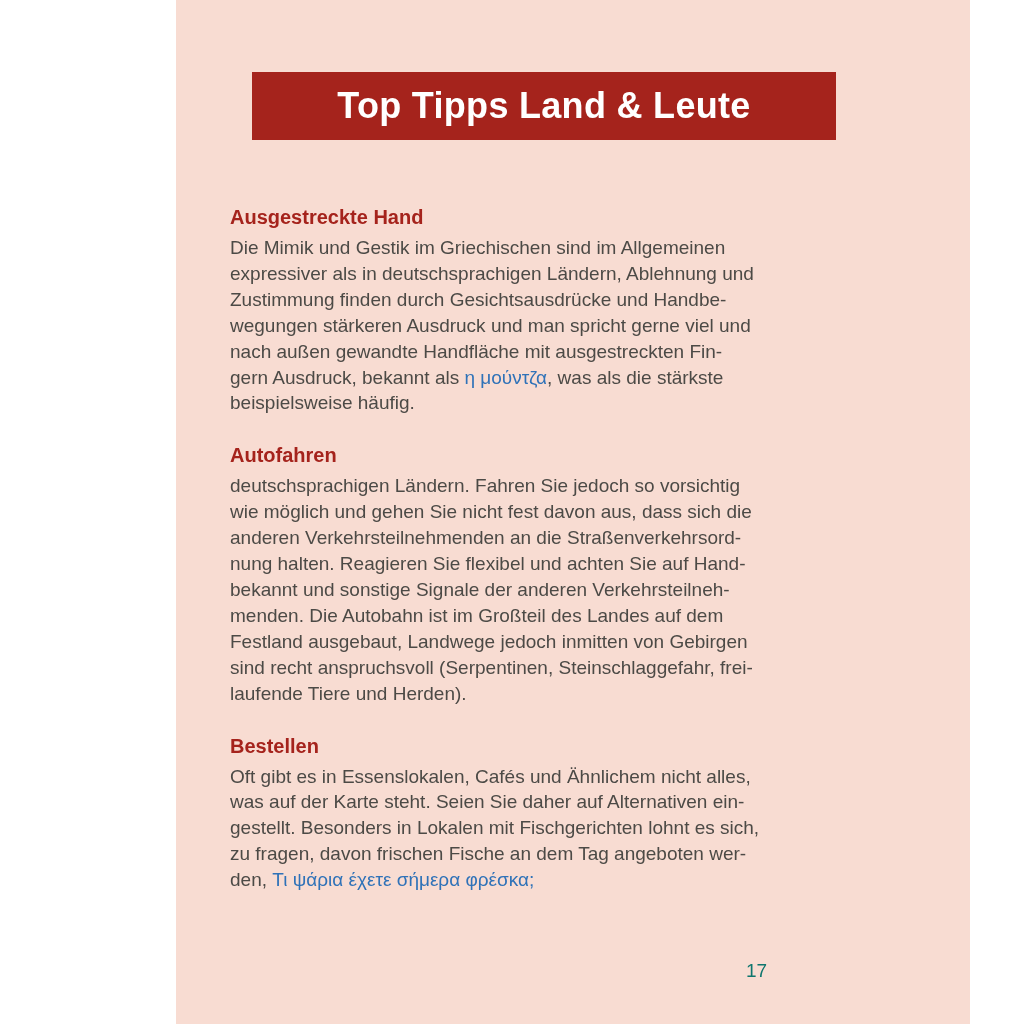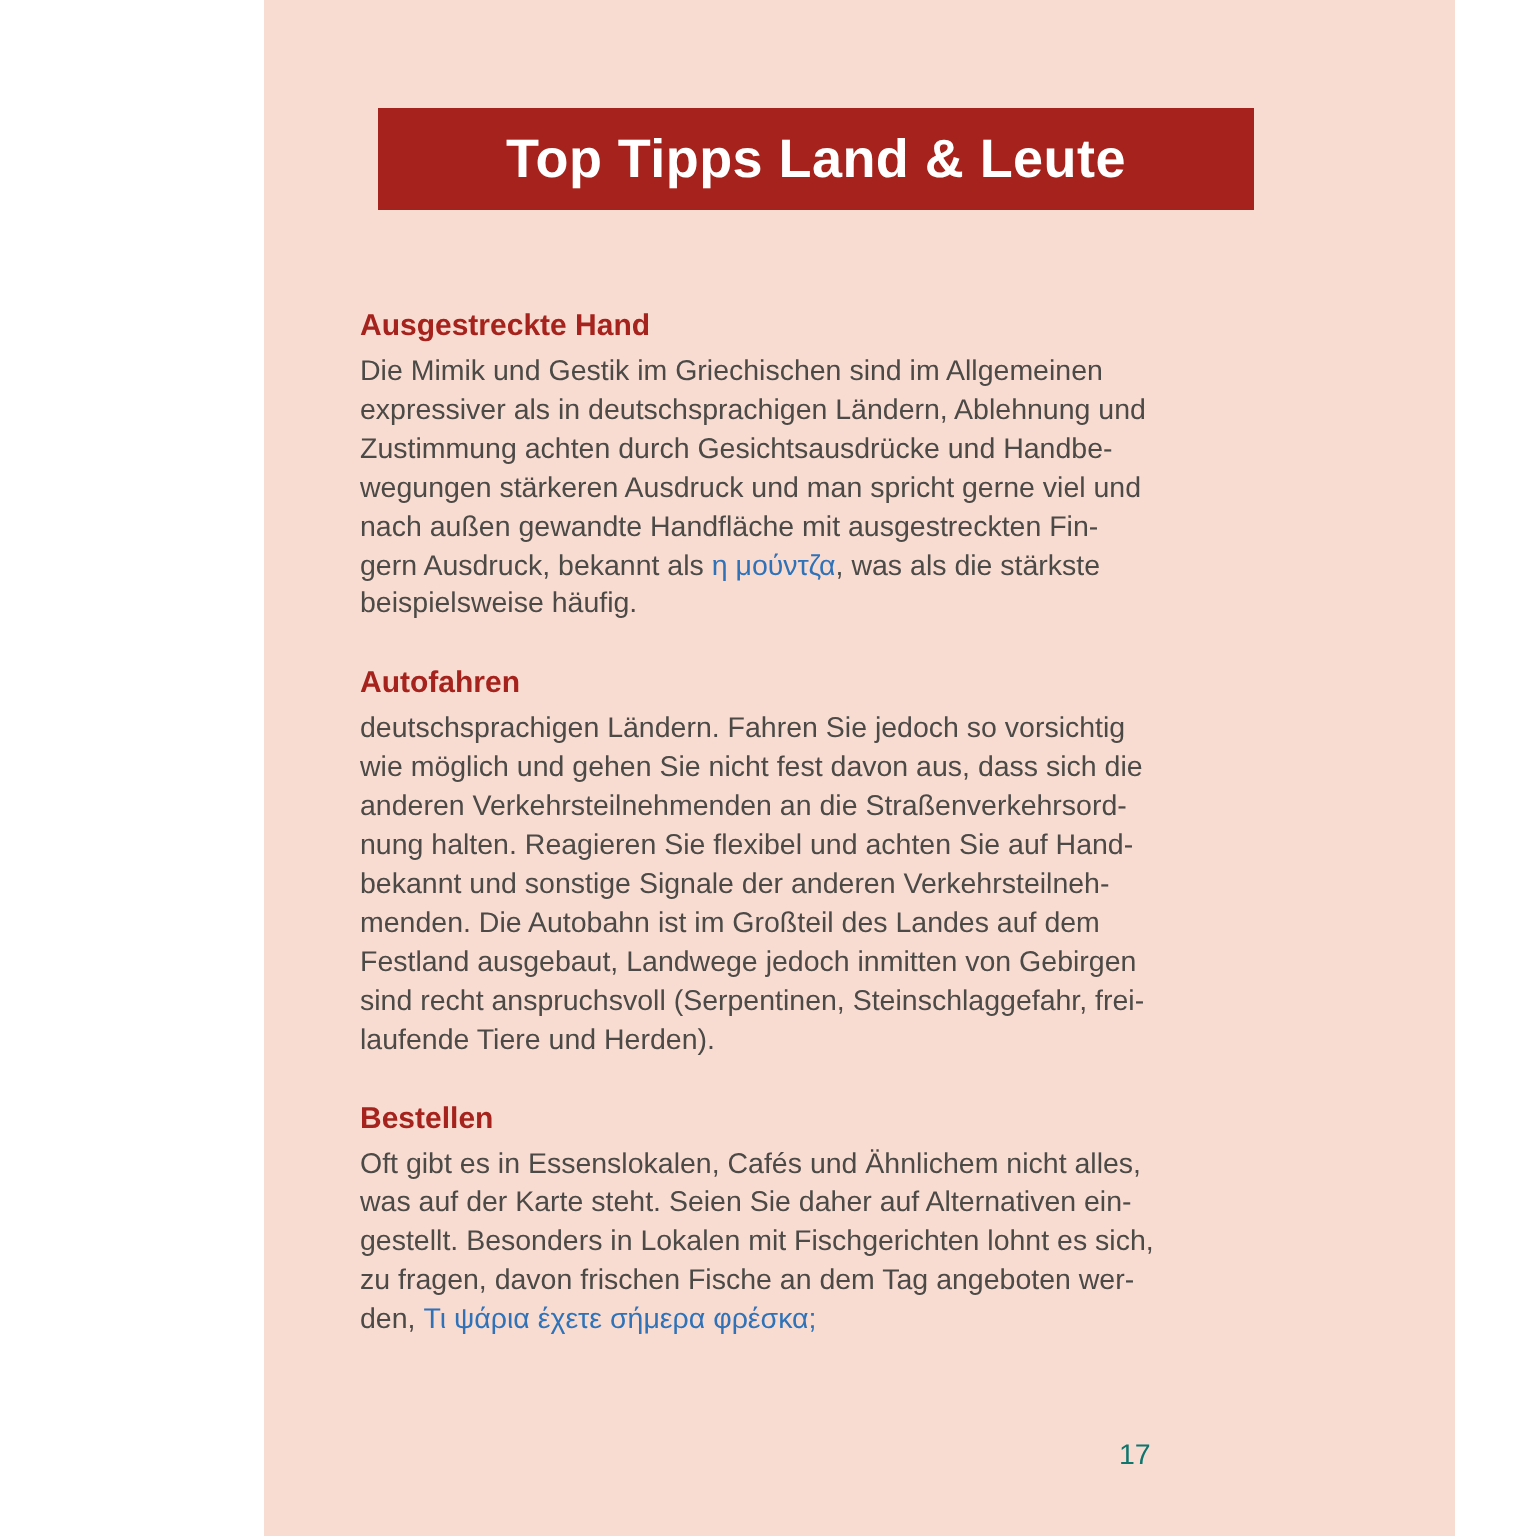--- a/index.html
+++ b/index.html
@@ -12,21 +12,21 @@
     background:#f8dcd2;
   }
   .banner{
     position:absolute;left:76px;top:72px;width:584px;height:68px;
     background:#a5231c;display:flex;align-items:center;justify-content:center;
   }
   .banner-title{
     color:#ffffff;font-weight:bold;font-size:36px;letter-spacing:0.3px;
     white-space:nowrap;
   }
-  .content{position:absolute;left:64px;top:205px;width:578px;}
+  .content{position:absolute;left:54px;top:205px;width:578px;}
   .section{margin:0 0 27px 0;}
   .heading{
     color:#a5231c;font-weight:bold;font-size:20px;line-height:24px;
     margin:0 0 6px 0;
   }
   .line{
     font-size:19px;line-height:25.9px;color:#4c4a46;white-space:nowrap;
   }
   .greek{color:#2f72b8;}
   .page-number{
@@ -42,21 +42,21 @@
     <div class="banner">
       <span class="banner-title">Top Tipps Land &amp; Leute</span>
     </div>
 
     <div class="content" id="content">
         <div class="section">
           <div class="heading">Ausgestreckte Hand</div>
           <div>
             <div class="line"><span>Die Mimik und Gestik im Griechischen sind im Allgemeinen</span></div>
             <div class="line"><span>expressiver als in deutschsprachigen Ländern, Ablehnung und</span></div>
-            <div class="line"><span>Zustimmung achten durch Gesichtsausdrücke und Handbe-</span></div>
+            <div class="line"><span>Zustimmung finden durch Gesichtsausdrücke und Handbe-</span></div>
             <div class="line"><span>wegungen stärkeren Ausdruck und man spricht gerne viel und</span></div>
             <div class="line"><span>nach außen gewandte Handfläche mit ausgestreckten Fin-</span></div>
             <div class="line"><span>gern Ausdruck, bekannt als </span><span class="greek">η μούντζα</span><span>, was als die stärkste</span></div>
             <div class="line"><span>beispielsweise häufig.</span></div>
           </div>
         </div>
         <div class="section">
           <div class="heading">Autofahren</div>
           <div>
             <div class="line"><span>deutschsprachigen Ländern. Fahren Sie jedoch so vorsichtig</span></div>

